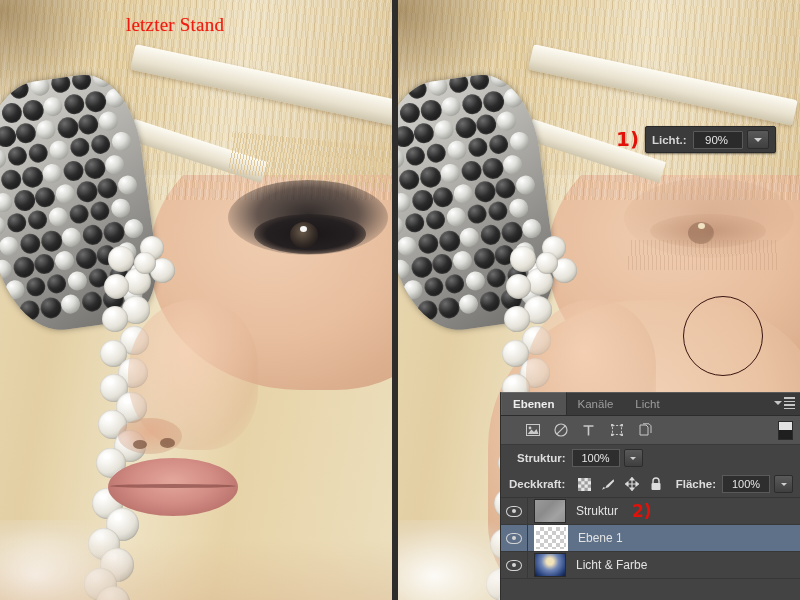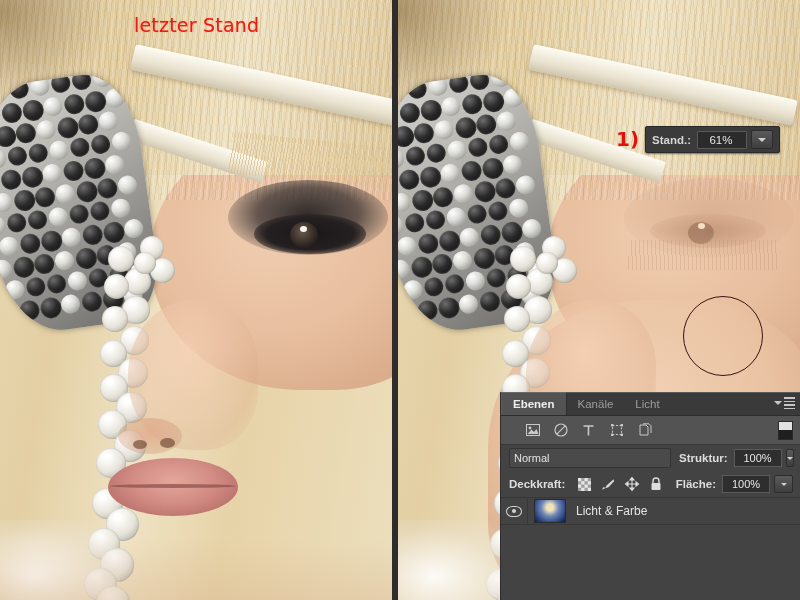--- a/index.html
+++ b/index.html
@@ -278,21 +278,21 @@
       <div style="position:absolute;left:108px;top:458px;width:130px;height:58px;border-radius:50%;
            background:radial-gradient(ellipse at 50% 40%,#e4a79c 0%,#d28c84 45%,#b9736c 78%,rgba(185,115,108,0) 100%);"></div>
       <div style="position:absolute;left:110px;top:484px;width:126px;height:4px;border-radius:50%;background:#8d514c;opacity:.75;"></div>
 
       <div style="position:absolute;left:0;top:520px;width:120px;height:80px;
            background:radial-gradient(ellipse at 30% 70%,rgba(255,255,255,.9),rgba(236,228,214,.4) 60%,rgba(0,0,0,0) 85%);"></div>
       <div style="position:absolute;left:0;top:540px;width:392px;height:60px;
            background:linear-gradient(0deg,rgba(214,176,140,.35),rgba(0,0,0,0));"></div>
     </div>
 
-    <div class="title" style="left:134px;top:14px;">letzter Stand</div>
+    <div class="title" style="left:126px;top:14px;font-family:Liberation Serif, serif;">letzter Stand</div>
   </div>
 
   <div id="divider"></div>
 
   <div class="pane" id="pane-right">
     <div class="photo">
       <div class="lp-bg"></div>
       <div class="skin" style="left:150px;top:130px;width:300px;height:260px;
            background:radial-gradient(ellipse at 40% 40%,#f0cdb0 0%,#e8bf9f 45%,#d9ac8b 80%,#cb9d7c 100%);"></div>
       <div class="skin" style="left:90px;top:300px;width:340px;height:320px;border-radius:46% 40% 20% 30%;
@@ -437,22 +437,22 @@
       <div style="position:absolute;left:0;top:520px;width:120px;height:80px;
            background:radial-gradient(ellipse at 30% 70%,rgba(255,255,255,.9),rgba(236,228,214,.4) 60%,rgba(0,0,0,0) 85%);"></div>
     </div>
 
   </div>
 
   <div id="brush-cursor"></div>
 
   <div id="marker-1">1)</div>
   <div id="opacity-widget">
-    <span class="lbl">Stand.:</span>
-    <span class="val">61%</span>
+    <span class="lbl">Licht.:</span>
+    <span class="val">90%</span>
     <span class="drop">
         <i></i>
       </span>
   </div>
 
   <div id="layers-panel">
 
     <div id="panel-tabs">
       <div class="tab active">Ebenen</div>
       <div class="tab">Kanäle</div>
@@ -501,24 +501,20 @@
           <svg width="14" height="14" viewBox="0 0 14 14">
               <path d="M2 2 H8 L10 4 V12 H2 Z" fill="none" stroke="#c9c9c9"></path>
               <path d="M5 0.8 H11 L13 2.8 V10" fill="none" stroke="#c9c9c9"></path>
             </svg>
         </span>
       </div>
       <span id="toggle-filter"></span>
     </div>
 
     <div class="ctl-row">
-      <div id="blend-combo">
-        <span style="flex:1">Normal</span>
-        <span class="stepper"><i class="up"></i><i class="dn"></i></span>
-      </div>
       <span class="lbl2">Struktur:</span>
       <span class="numbox">100%</span>
       <span class="minidrop">
           <i></i>
         </span>
     </div>
 
     <div class="ctl-row">
       <span class="lbl2" style="margin-left:0">Deckkraft:</span>
       <span class="lockicons">
@@ -556,28 +552,47 @@
       <span class="lbl2" style="margin-left:auto">Fläche:</span>
       <span class="numbox">100%</span>
       <span class="minidrop">
           <i></i>
         </span>
     </div>
 
     <div id="layer-list">
 
 
-
-
       <div class="layer-row">
         <span class="eye-cell">
           <span class="eye">
               <b></b>
             </span>
         </span>
+        <span class="thumb struct"></span>
+        <span class="layer-name">Struktur</span>
+        <span class="marker2">2)</span>
+      </div>
+
+      <div class="layer-row selected">
+        <span class="eye-cell">
+          <span class="eye">
+              <b></b>
+            </span>
+        </span>
+        <span class="thumb checker sel"></span>
+        <span class="layer-name">Ebene 1</span>
+      </div>
+
+      <div class="layer-row">
+        <span class="eye-cell">
+          <span class="eye">
+              <b></b>
+            </span>
+        </span>
         <span class="thumb photo-thumb"></span>
         <span class="layer-name">Licht &amp; Farbe</span>
       </div>
 
     </div>
   </div>
 
 </div>
 
 </body></html>

